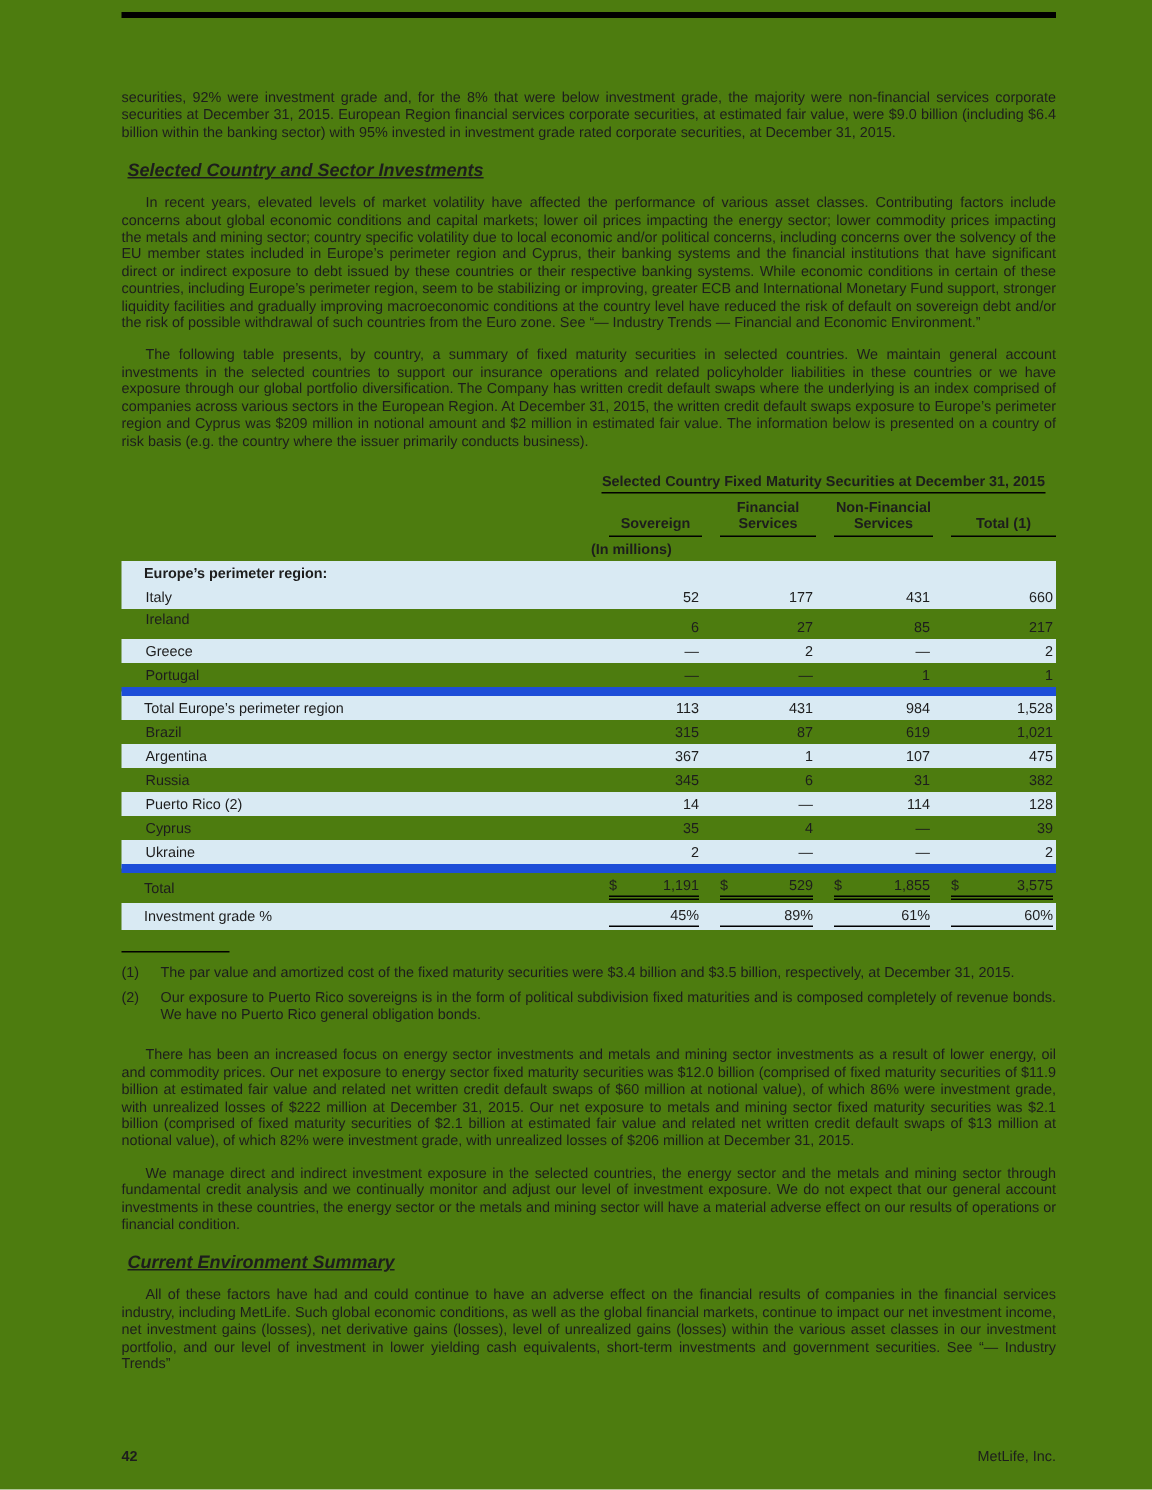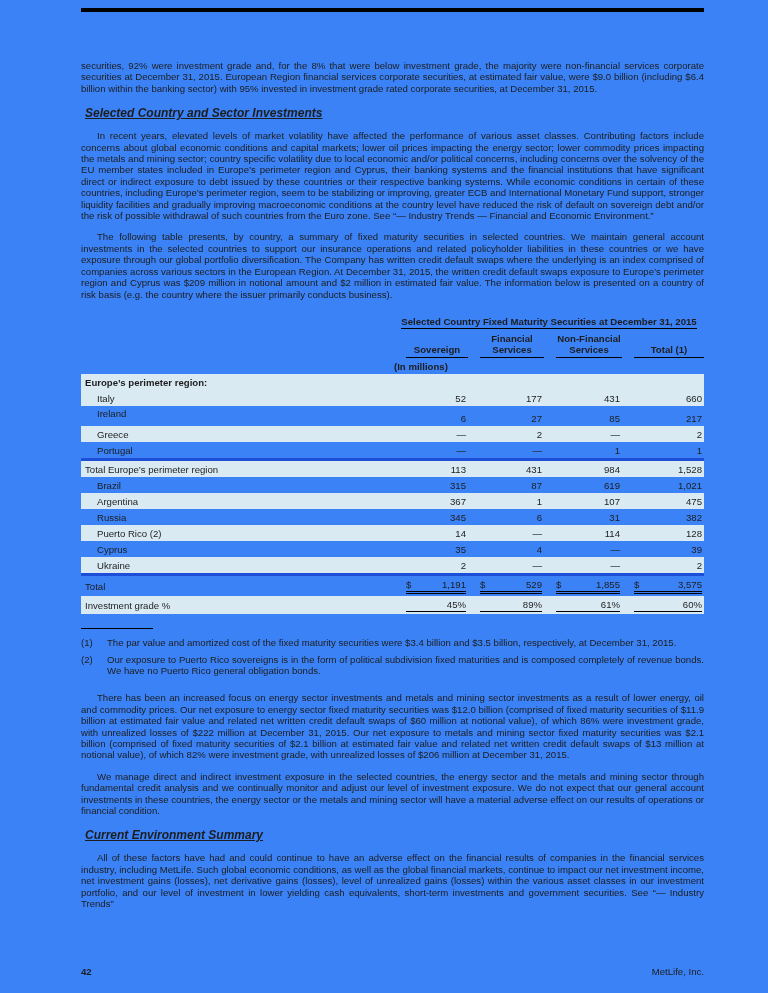--- a/index.html
+++ b/index.html
@@ -7,21 +7,21 @@
   body {
     width:768px; height:993px;
     font-family:"Liberation Sans", sans-serif;
     color:#1d1d1d;
   }
   .page {
     position:relative;
     width:768px; height:993px;
     padding:8px 64px 0 81px;
     overflow:hidden;
-    background:#3b82f6;
+    background:#4d7c0f;
   }
   .top-rule { height:4px; background:#000; margin-bottom:48px; }
 
   .body-text {
     font-size:9.6px; line-height:11.4px;
     text-align:justify;
     margin-bottom:10px;
   }
   .body-text.indent { text-indent:16px; }
 
@@ -47,30 +47,30 @@
   .head-cell { padding:2px 0 0 12px; vertical-align:bottom; }
   .colhead {
     font-weight:bold; text-align:center;
     line-height:10.6px;
     border-bottom:1px solid #000;
     padding-bottom:2px;
   }
   .units { text-align:left; font-weight:bold; padding:3px 0 2px 0; }
 
   .t-row td { padding-top:2.5px; padding-bottom:2.5px; vertical-align:middle; }
-  .lbl { padding-left:4px; text-align:left; }
+  .lbl { padding-left:15px; text-align:left; }
   .lbl.indent1 { padding-left:16px; }
   .sec-lbl { font-weight:bold; }
   .mcell { padding-left:12px; padding-right:2px; }
   .money { display:flex; justify-content:space-between; align-items:baseline; }
   .cur { text-align:left; }
   .num { text-align:right; }
 
   .shaded { background:var(--shade, #d9eaf3); }
-  .rule-top td { border-top:3px solid #1d4ed8; }
+  .rule-top td { border-top:6px solid #1d4ed8; }
   .dbl-under .money { border-bottom:3px double #000; padding-bottom:1px; }
   .single-under .money { border-bottom:1px solid #000; padding-bottom:1px; }
   .tall td { height:20px; }
   .tall .lbl { vertical-align:top; padding-top:2px; }
   .tall .mcell { vertical-align:bottom; }
 
   
   .footnote-rule { width:72px; border-top:1px solid #000; margin:14px 0 8px 0; }
   .footnotes { margin-bottom:16px; }
   .footnote { display:flex; font-size:9.6px; line-height:11.4px; margin-bottom:5px; }

